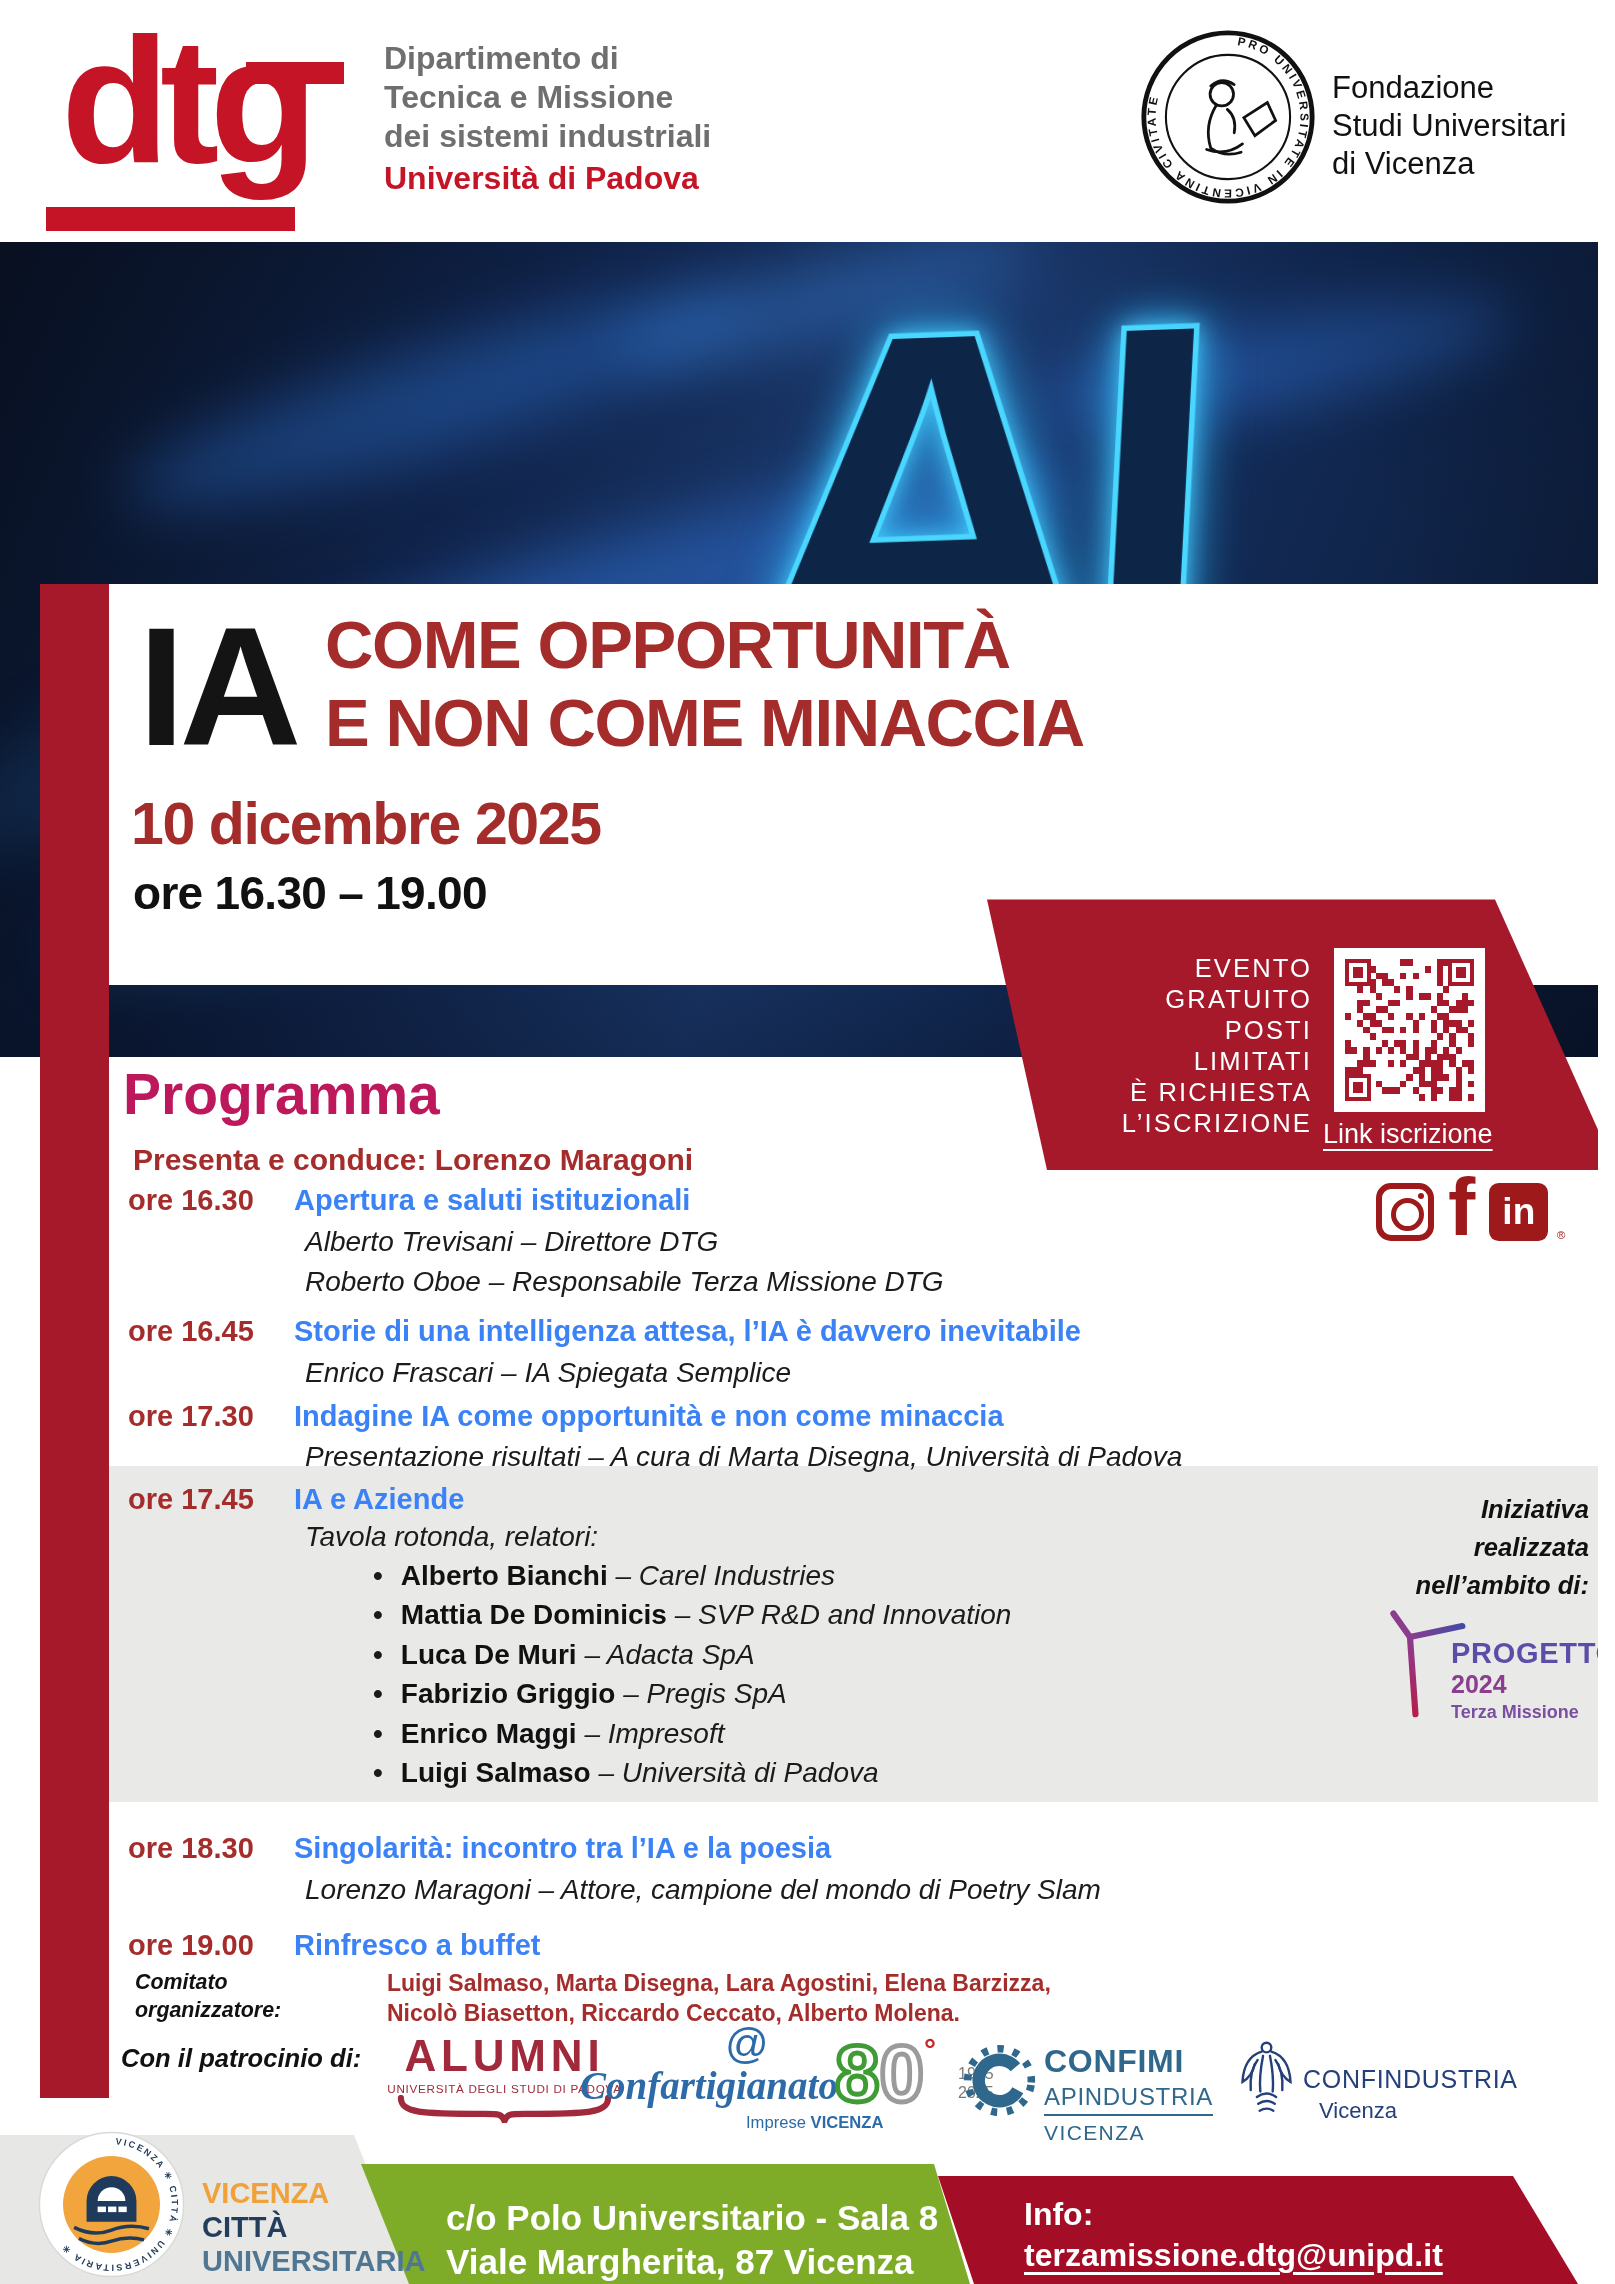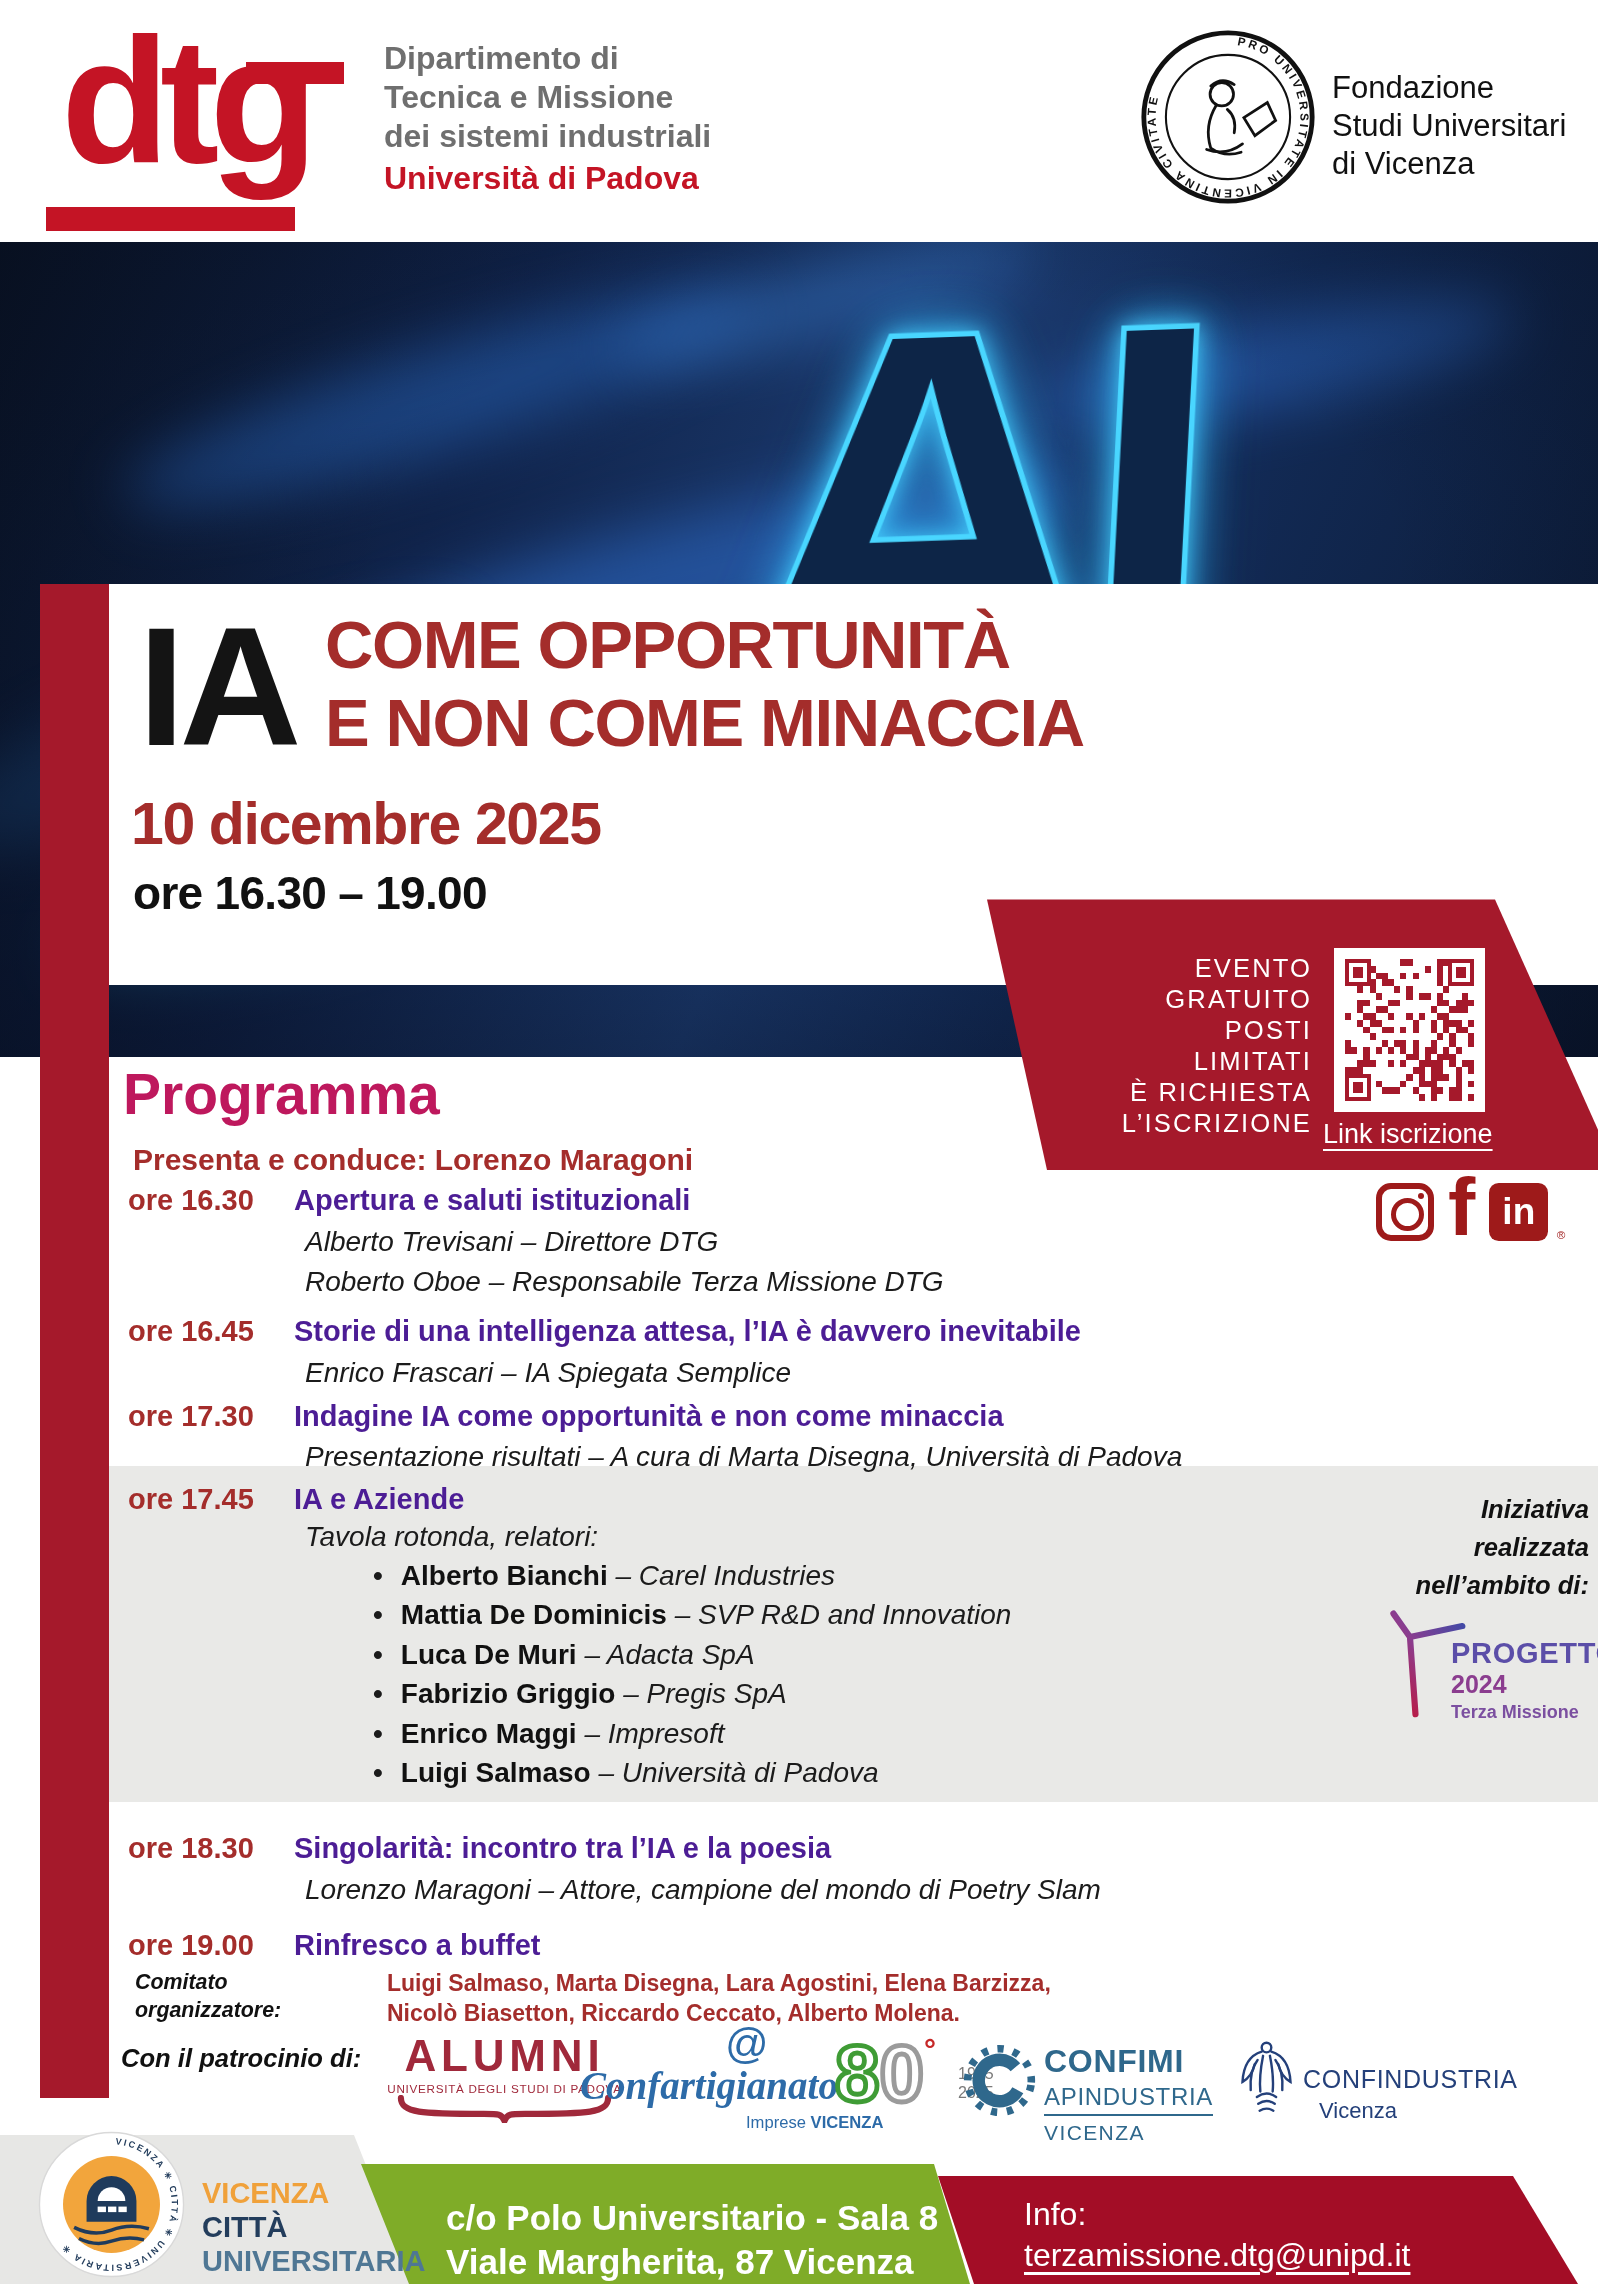--- a/index.html
+++ b/index.html
@@ -76,21 +76,21 @@
   .ig::after{content:"";position:absolute;right:4.1px;top:4.1px;width:6.2px;height:6.2px;background:#9E1A1A;border-radius:50%;}
   .fb{font-size:82px;font-weight:bold;color:#9E1A1A;line-height:58px;margin-top:-11px;}
   .li{width:59px;height:58px;background:#9E1A1A;border-radius:9.7px;color:#fff;font-weight:bold;
       font-size:37px;display:flex;align-items:center;justify-content:center;}
   .rmark{font-size:11.7px;color:#9E1A1A;align-self:flex-end;margin-left:-5.5px;}
 
   
   .prog-h{position:absolute;left:123px;top:1061px;font-size:57px;font-weight:800;color:#be185d;z-index:5;}
   .presenta{position:absolute;left:133px;top:1143px;font-size:30px;font-weight:bold;color:#A42D2B;z-index:5;}
   .ptime{position:absolute;left:128px;font-size:29px;font-weight:bold;color:#A42D2B;z-index:5;}
-  .ptitle{position:absolute;left:294px;font-size:29px;font-weight:bold;color:#4c1d95;z-index:5;}
+  .ptitle{position:absolute;left:294px;font-size:29px;font-weight:bold;color:#3b82f6;z-index:5;}
   .pspeak{position:absolute;left:305px;font-size:28px;font-style:italic;color:#1b1b1b;z-index:5;}
   .gray-box{position:absolute;left:40px;top:1466px;width:1576px;height:336px;background:#E9E9E7;z-index:1;}
   .bullet{position:absolute;left:373px;font-size:28px;color:#1b1b1b;z-index:5;}
   .bullet .dot{font-weight:bold;margin-right:18px;}
   .bullet .nm{font-weight:bold;color:#111;}
   .bullet .dt{font-style:italic;}
 
   
   .iniz{position:absolute;left:1354px;top:1490px;width:235px;text-align:right;font-size:25.6px;
         font-weight:bold;font-style:italic;color:#111;line-height:38px;z-index:5;}
@@ -134,21 +134,21 @@
              clip-path:polygon(0 0,354px 0,413px 149px,0 149px);z-index:2;}
   .foot-green{position:absolute;left:0;top:2164px;width:1036px;height:120px;background:#7FAC28;
              clip-path:polygon(361px 0,934px 0,970px 120px,409px 120px);z-index:2;}
   .foot-red{position:absolute;left:0;top:2176px;width:1616px;height:108px;background:#A30D26;
              clip-path:polygon(938px 0,1513px 0,1578px 108px,974px 108px);z-index:2;}
   .vic-seal{position:absolute;left:36px;top:2129px;z-index:4;}
   .vic-text{position:absolute;left:202px;top:2176px;font-size:29px;font-weight:800;line-height:34px;z-index:4;}
   .vic-t1{color:#F0A13A;} .vic-t2{color:#233D5C;} .vic-t3{color:#4F7794;}
   .venue{position:absolute;left:446px;top:2196px;font-size:35px;font-weight:bold;color:#fff;
          line-height:44px;z-index:4;}
-  .info{position:absolute;left:1024px;top:2194px;font-size:32px;font-weight:normal;color:#fff;
+  .info{position:absolute;left:1024px;top:2194px;font-size:32px;font-weight:bold;color:#fff;
         line-height:41px;z-index:4;}
   .info a{color:#fff;}
   .info .em{text-decoration:underline;text-underline-offset:6.2px;}
 </style>
 </head>
 <body>
 
 <div class="page">
 
   <div class="dtg-logo">

